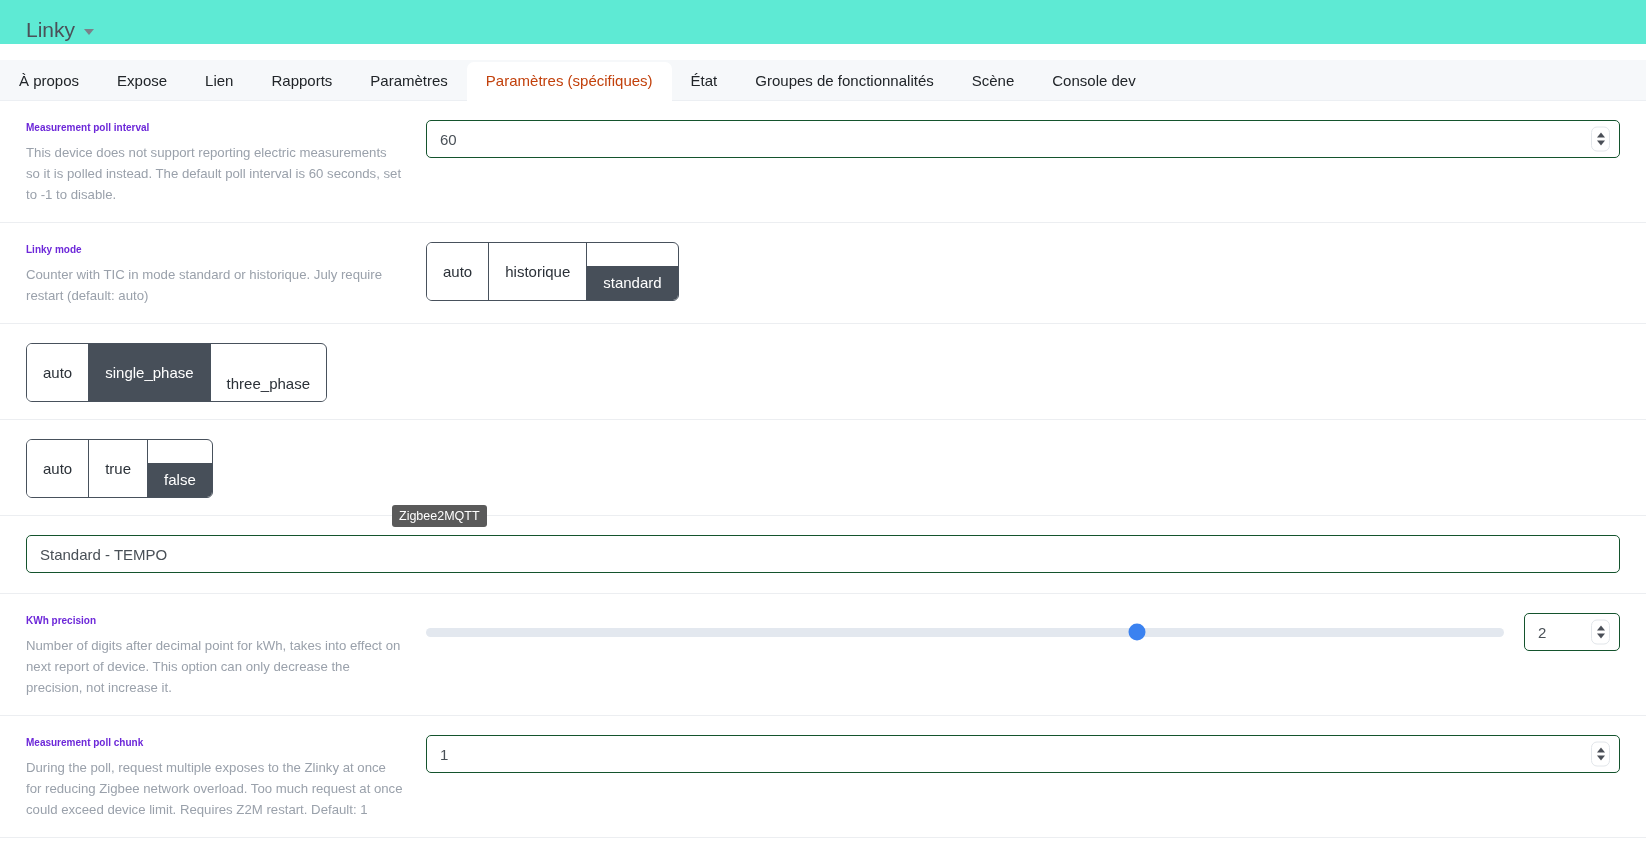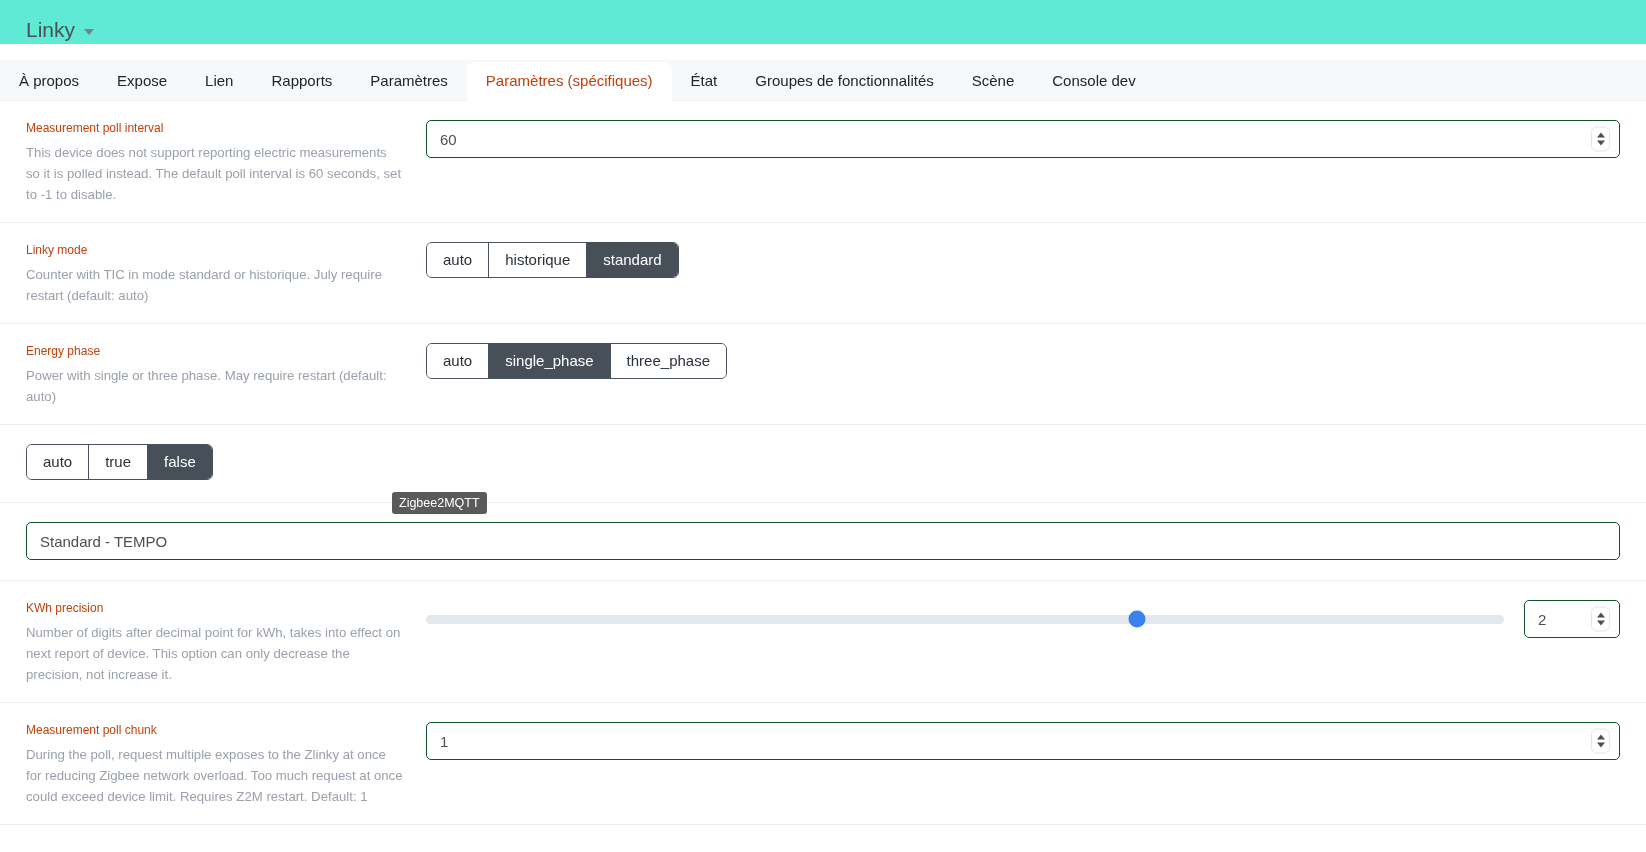--- a/index.html
+++ b/index.html
@@ -72,23 +72,23 @@
     border-bottom: 1px solid #eceef1;
     padding: 17px 26px 17px 26px;
     min-height: 78px;
   }
   .row-label {
     width: 400px;
     flex: 0 0 400px;
     padding-right: 22px;
   }
   .row-title {
-    font-size: 12px;
-    font-weight: 400;
-    color: #c2410c;
+    font-size: 10px;
+    font-weight: 700;
+    color: #6d28d9;
     line-height: 20px;
     margin-bottom: 4px;
   }
   .row-desc {
     font-size: 13.2px;
     color: #9aa1ab;
     line-height: 21px;
   }
   .hl { background: #b9d7fb; color: #9aa1ab; }
   .row-control {
@@ -152,21 +152,21 @@
     line-height: 20px;
     padding: 7px 16px;
     background: #fff;
     color: #2b3138;
     border: none;
     border-right: 1px solid #48515c;
     cursor: pointer;
     font-family: "Liberation Sans", sans-serif;
     white-space: nowrap;
   }
-  .btn-group .gbtn:last-child { border-right: none; }
+  .btn-group .gbtn:last-child { border-right: none; margin-top: 23px; }
   .btn-group .gbtn.selected {
     background: #474f59;
     color: #ffffff;
   }
 
   
   .slider-row { display: flex; align-items: center; width: 100%; gap: 0; }
   .slider-track {
     position: relative;
     flex: 1 1 auto;
@@ -246,24 +246,20 @@
       </div>
       <div class="row-control">
         <div class="btn-group">
           <button class="gbtn">auto</button>
           <button class="gbtn">historique</button>
           <button class="gbtn selected">standard</button>
         </div>
       </div>
     </div>
     <div class="row">
-      <div class="row-label">
-        <div class="row-title">Energy phase</div>
-        <div class="row-desc">Power with single or three phase. May require restart (default: auto)</div>
-      </div>
       <div class="row-control">
         <div class="btn-group">
           <button class="gbtn">auto</button>
           <button class="gbtn selected">single_phase</button>
           <button class="gbtn">three_phase</button>
         </div>
       </div>
     </div>
     <div class="row">
       <div class="row-control">

